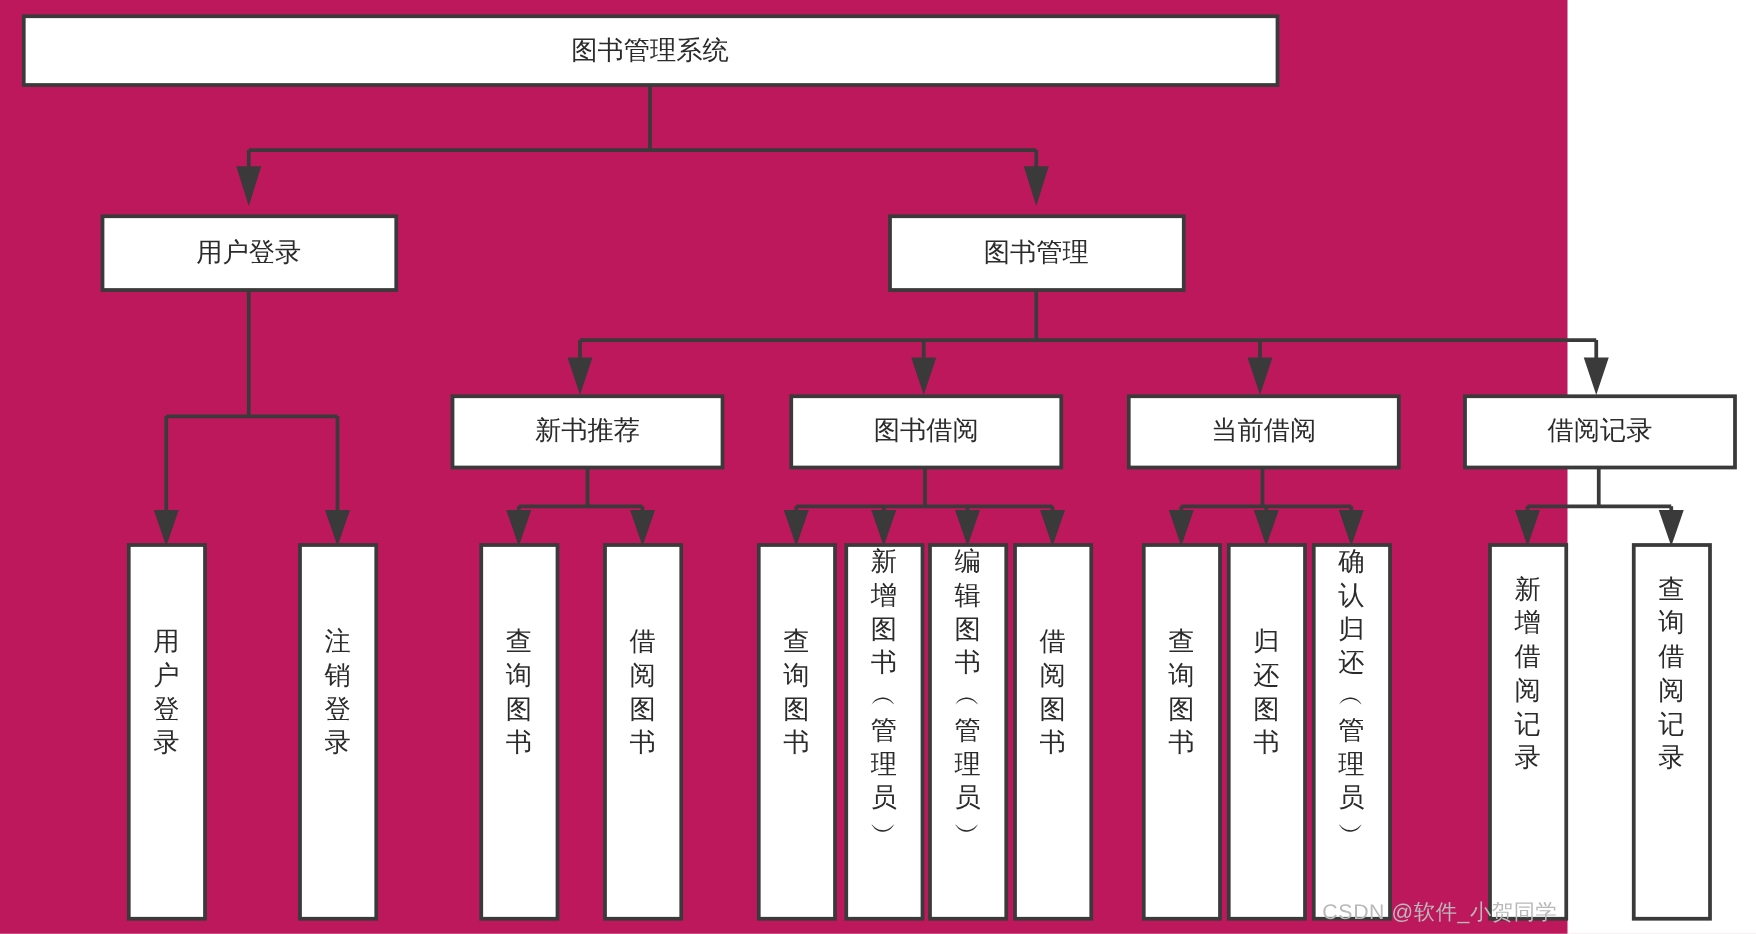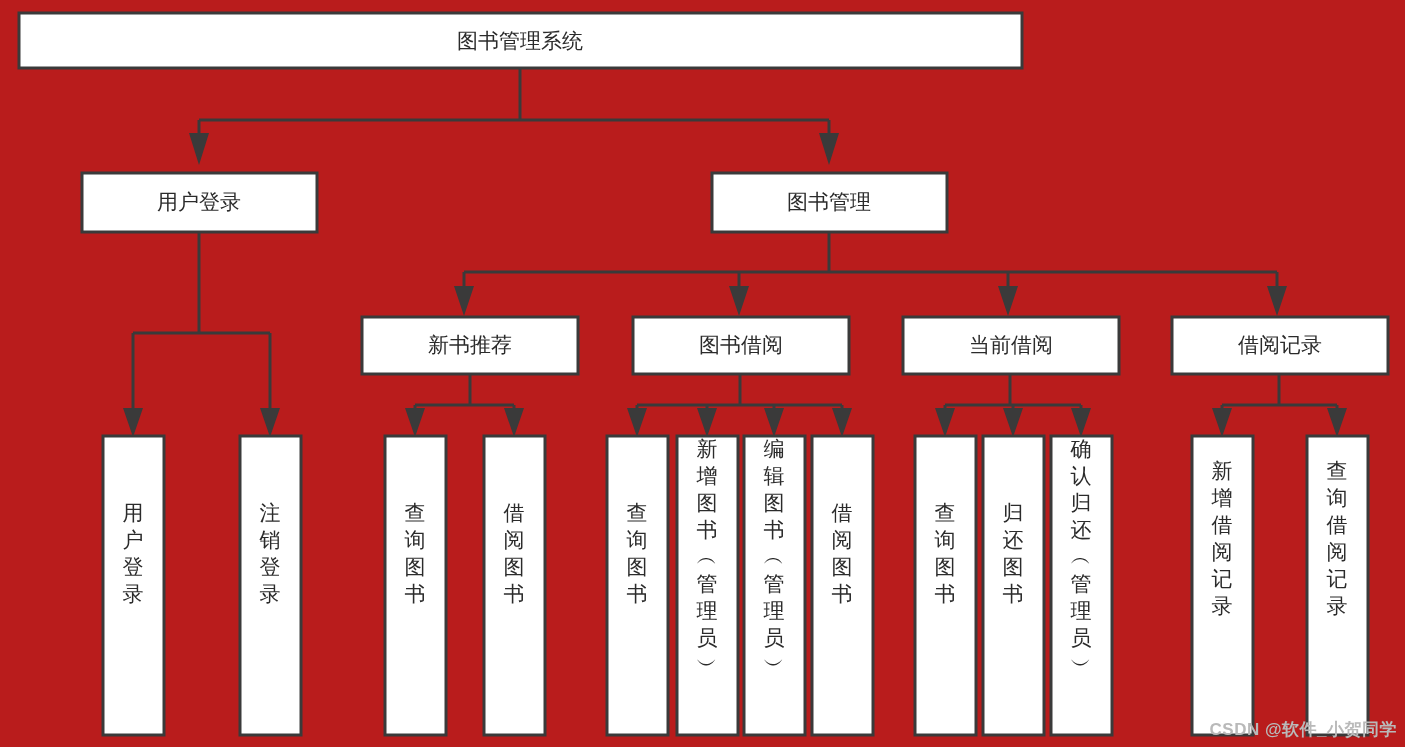--- a/index.html
+++ b/index.html
@@ -8,23 +8,23 @@
     background: #ffffff;
   }
   body {
     width: 1405px;
     height: 747px;
     font-family: "Liberation Sans", "DejaVu Sans", sans-serif;
     overflow: hidden;
   }
   #diagram-root {
     position: relative;
-    width: 1405px;
+    width: 1254px;
     height: 747px;
-    background: #b91c1c;
+    background: #be185d;
   }
   svg#tree-svg {
     position: absolute;
     left: 0;
     top: 0;
     width: 1405px;
     height: 747px;
   }
   .node-box {
     fill: #ffffff;
@@ -57,21 +57,20 @@
   .watermark {
     position: absolute;
     right: 8px;
     bottom: 6px;
     font-family: "Liberation Sans", "DejaVu Sans", sans-serif;
     font-size: 17px;
     color: #b9b9b9;
     white-space: nowrap;
     letter-spacing: 0.5px;
     pointer-events: none;
-    font-weight: bold;
   }
 </style>
 </head>
 <body>
 
 <div id="diagram-root">
 
   <svg id="tree-svg" viewBox="0 0 1405 747">
 
     <g>

